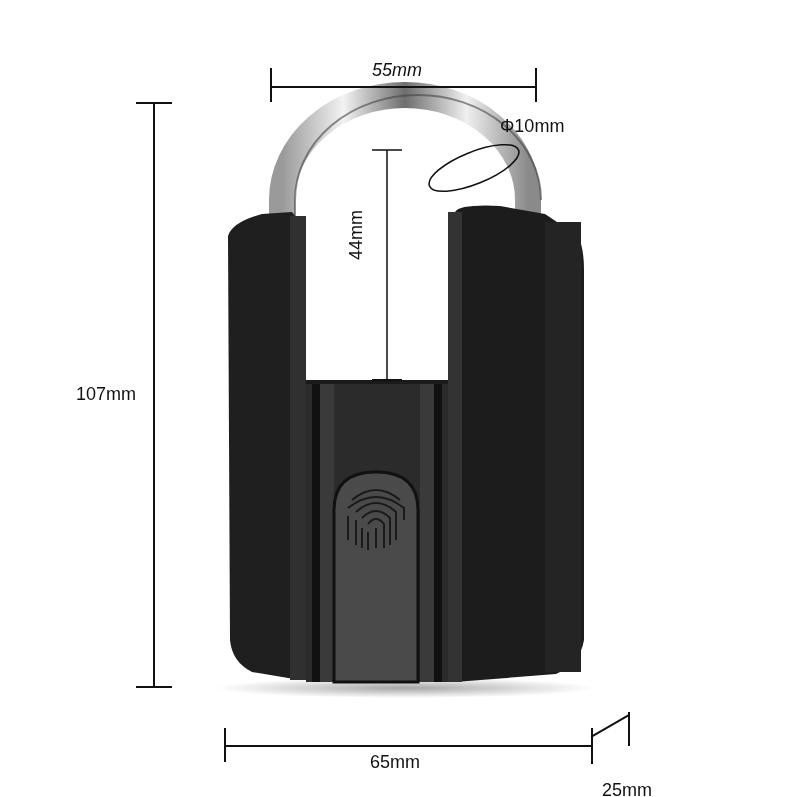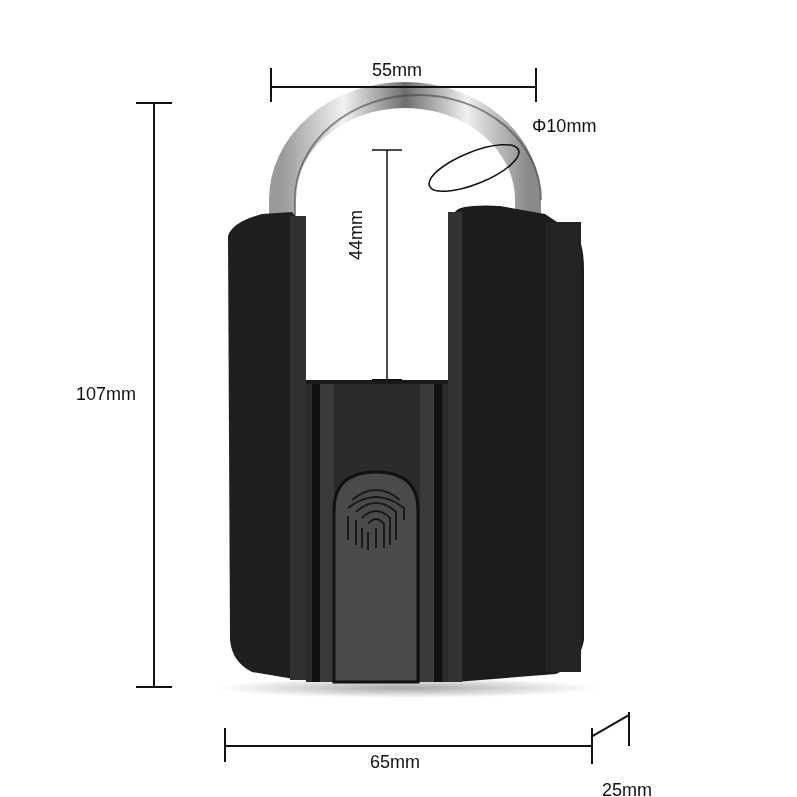--- a/index.html
+++ b/index.html
@@ -69,23 +69,23 @@
   <line x1="372" y1="150" x2="402" y2="150" stroke="#111" stroke-width="1.5"></line>
   <line x1="387" y1="150" x2="387" y2="380" stroke="#111" stroke-width="1.5"></line>
   <line x1="372" y1="380" x2="402" y2="380" stroke="#111" stroke-width="2"></line>
 
   <ellipse cx="474" cy="168" rx="48" ry="16" transform="rotate(-22 474 168)" fill="none" stroke="#111" stroke-width="1.6"></ellipse>
 </svg>
 
 <div class="line" style="left:270px;top:86px;width:266px;height:1.5px;"></div>
 <div class="line" style="left:270px;top:68px;width:1.5px;height:34px;"></div>
 <div class="line" style="left:535px;top:68px;width:1.5px;height:34px;"></div>
-<div class="label" style="left:372px;top:60px;">55mm</div>
+<div class="label" style="left:372px;top:60px;font-style:italic;">55mm</div>
 
-<div class="label" style="left:500px;top:116px;margin-left:32px;">Φ10mm</div>
+<div class="label" style="left:500px;top:116px;">Φ10mm</div>
 
 <div class="label" style="left:346px;top:260px;transform:rotate(-90deg);transform-origin:left top;">44mm</div>
 
 <div class="line" style="left:153px;top:102px;width:1.5px;height:585px;"></div>
 <div class="line" style="left:136px;top:102px;width:36px;height:1.5px;"></div>
 <div class="line" style="left:136px;top:686px;width:36px;height:1.5px;"></div>
 <div class="label" style="left:76px;top:384px;">107mm</div>
 
 <div class="line" style="left:224px;top:745px;width:368px;height:1.5px;"></div>
 <div class="line" style="left:224px;top:728px;width:1.5px;height:34px;"></div>

